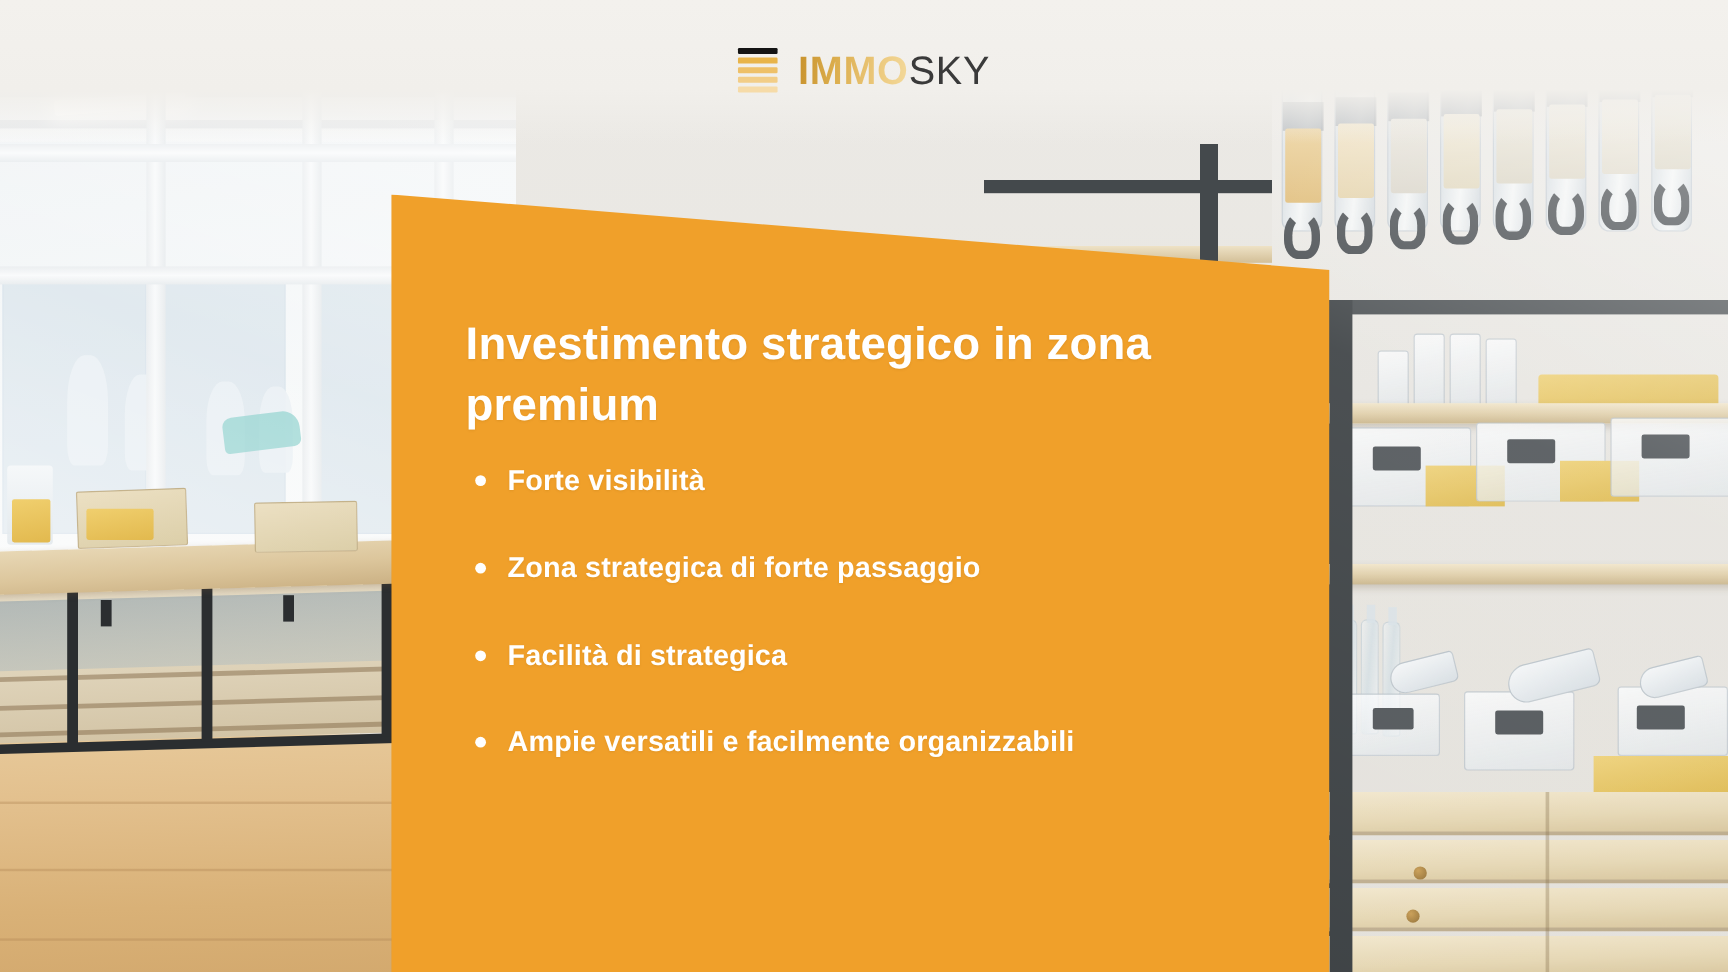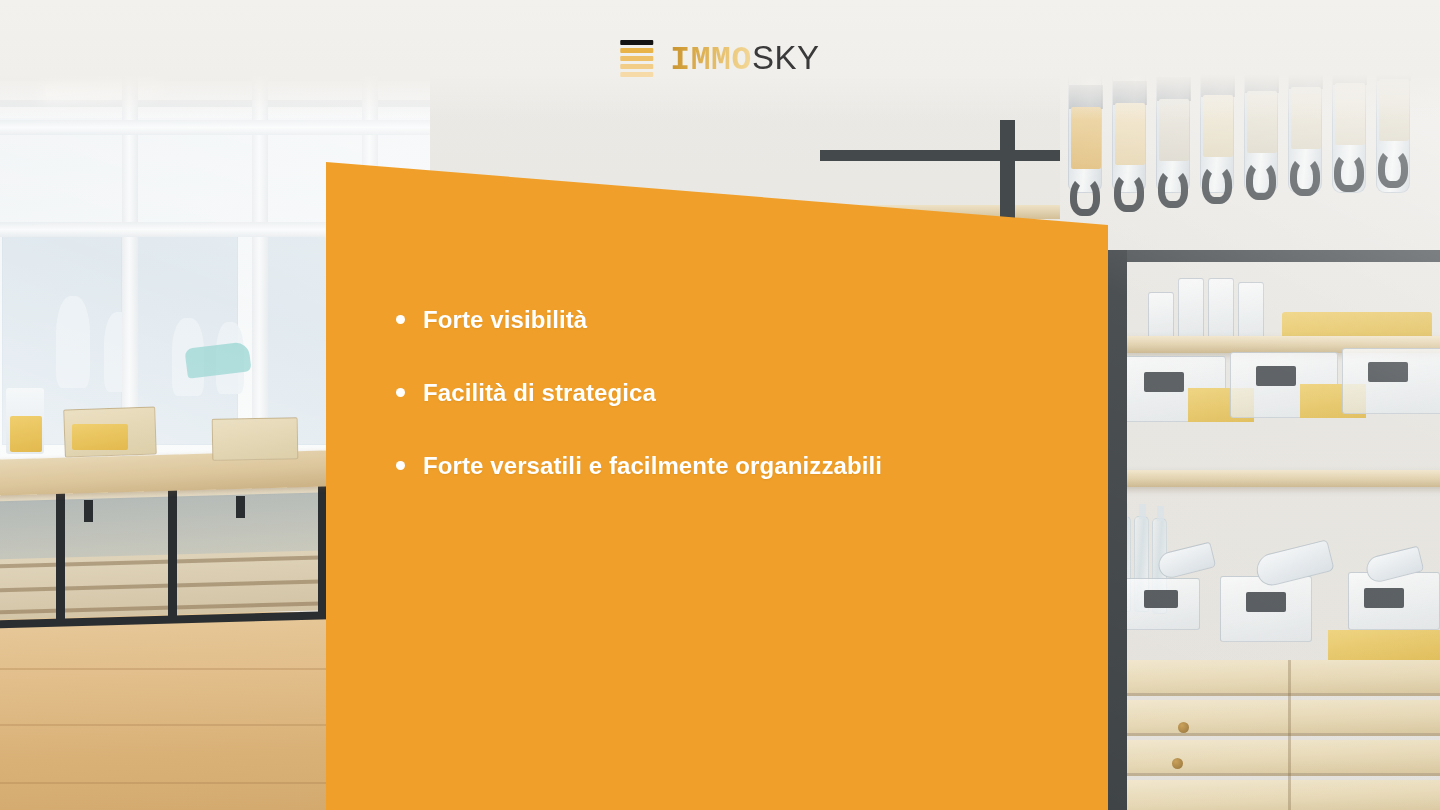--- a/index.html
+++ b/index.html
@@ -213,42 +213,41 @@
   .logo-mark i:nth-child(1){ background:#141414; }
   .logo-mark i:nth-child(2){ background:#e8b44a; }
   .logo-mark i:nth-child(3){ background:#eec068; }
   .logo-mark i:nth-child(4){ background:#f2cd87; }
   .logo-mark i:nth-child(5){ background:#f6dba8; }
   .logo-text { font-size:33px; letter-spacing:.6px; font-weight:400; line-height:1; white-space:nowrap; }
   .logo-immo {
     background:linear-gradient(95deg,#c8922c 0%,#dcae4e 35%,#edcb80 75%,#f3d99c 100%);
     -webkit-background-clip:text; background-clip:text; color:transparent;
     font-weight:600;
-    font-family:Liberation Mono, monospace;
   }
   .logo-sky { color:#3a3a3a; font-weight:400; }
 
   
   .panel-wrap { position:absolute; left:0; top:0; width:1440px; height:810px; z-index:4; }
   .panel {
     position:absolute; left:326px; top:150px; width:782px; height:660px;
     background:#F0A02A;
     clip-path:polygon(0 12px, 100% 75px, 100% 100%, 0 100%);
     box-shadow:0 0 34px rgba(120,80,20,.18);
   }
   .panel-content {
     position:absolute; left:326px; top:150px; width:782px; height:660px;
     padding:112px 0 0 62px;
   }
   .panel-title {
     color:#ffffff; font-size:38px; font-weight:700; line-height:1.33;
     max-width:600px; letter-spacing:.1px;
     text-shadow:0 1px 2px rgba(150,95,10,.18);
   }
-  .panel-list { list-style:none; margin-top:44px; }
+  .panel-list { list-style:none; margin-top:24px; }
   .panel-list li {
     position:relative; color:#ffffff; font-size:24px; font-weight:600;
     line-height:1.2; padding-left:35px; margin-bottom:44px;
     letter-spacing:.1px; text-shadow:0 1px 2px rgba(150,95,10,.16);
   }
   .panel-list li::before {
     content:""; position:absolute; left:8px; top:9px;
     width:9px; height:9px; border-radius:50%; background:#ffffff;
   }
 </style>
@@ -430,19 +429,21 @@
     </span>
     <span class="logo-text">
       <span class="logo-immo">IMMO</span><span class="logo-sky">SKY</span>
     </span>
   </div>
 </div>
 
 <div class="panel-wrap">
   <div class="panel"></div>
   <div class="panel-content">
+    <h1 class="panel-title">Investimento strategico in zona premium</h1>
     <ul class="panel-list">
       <li>Forte visibilità</li>
+      <li>Zona strategica di forte passaggio</li>
       <li>Facilità di strategica</li>
-      <li>Forte versatili e facilmente organizzabili</li>
+      <li>Ampie versatili e facilmente organizzabili</li>
     </ul>
   </div>
 </div>
 
 </body></html>

